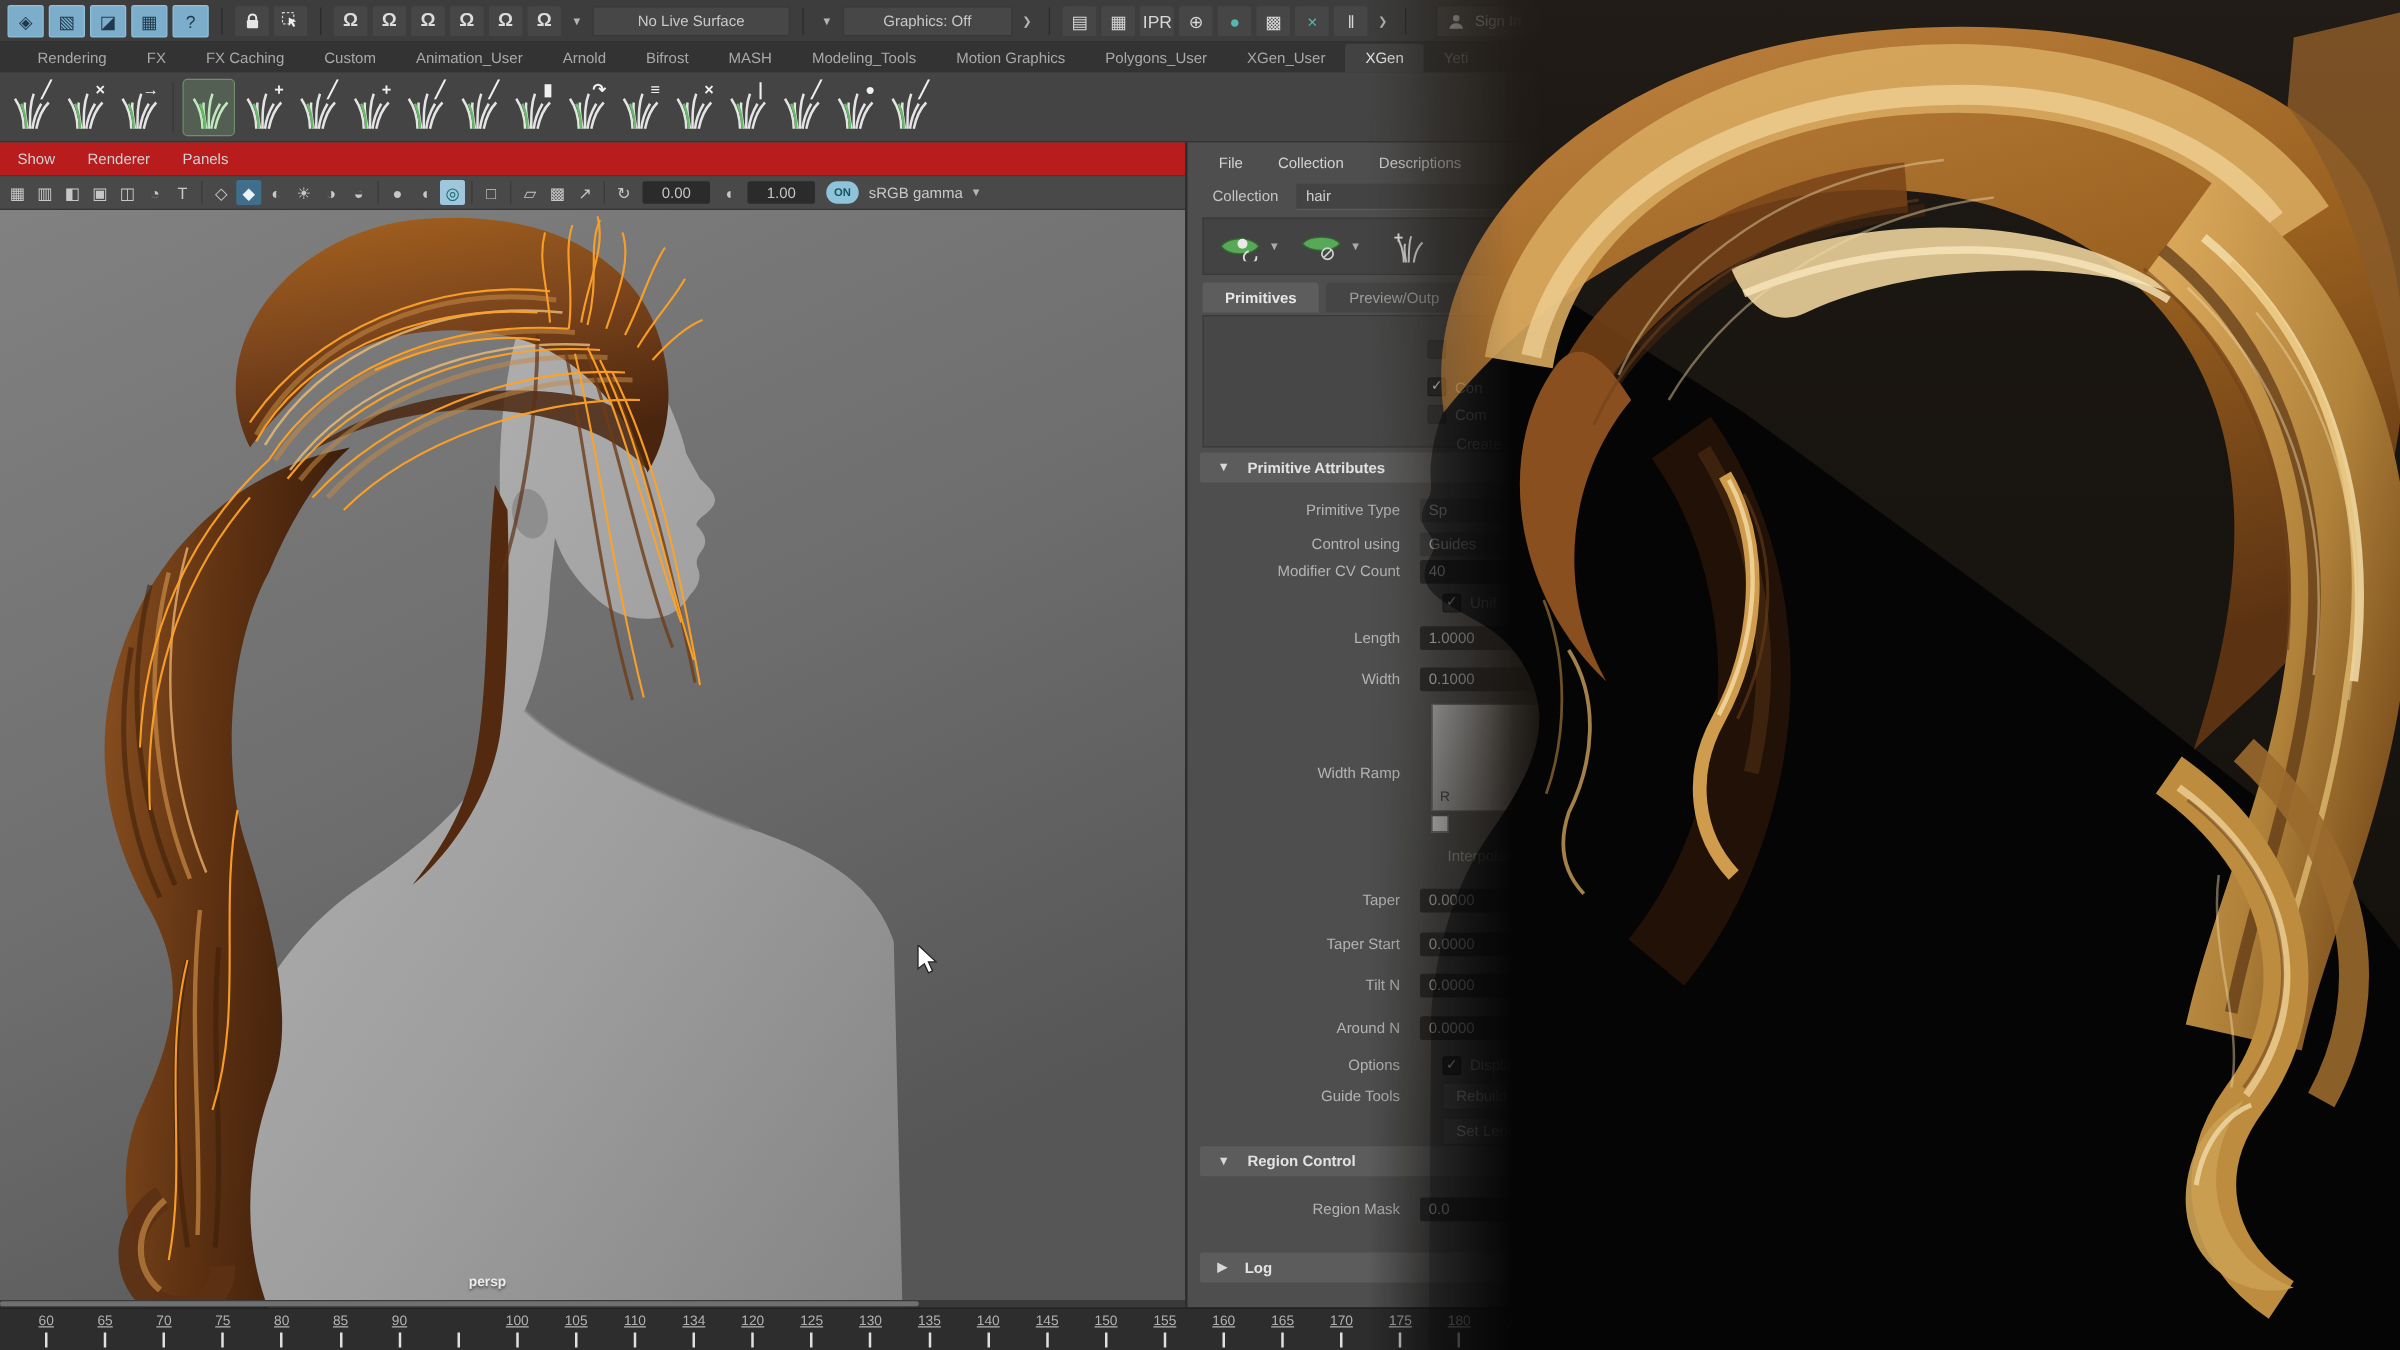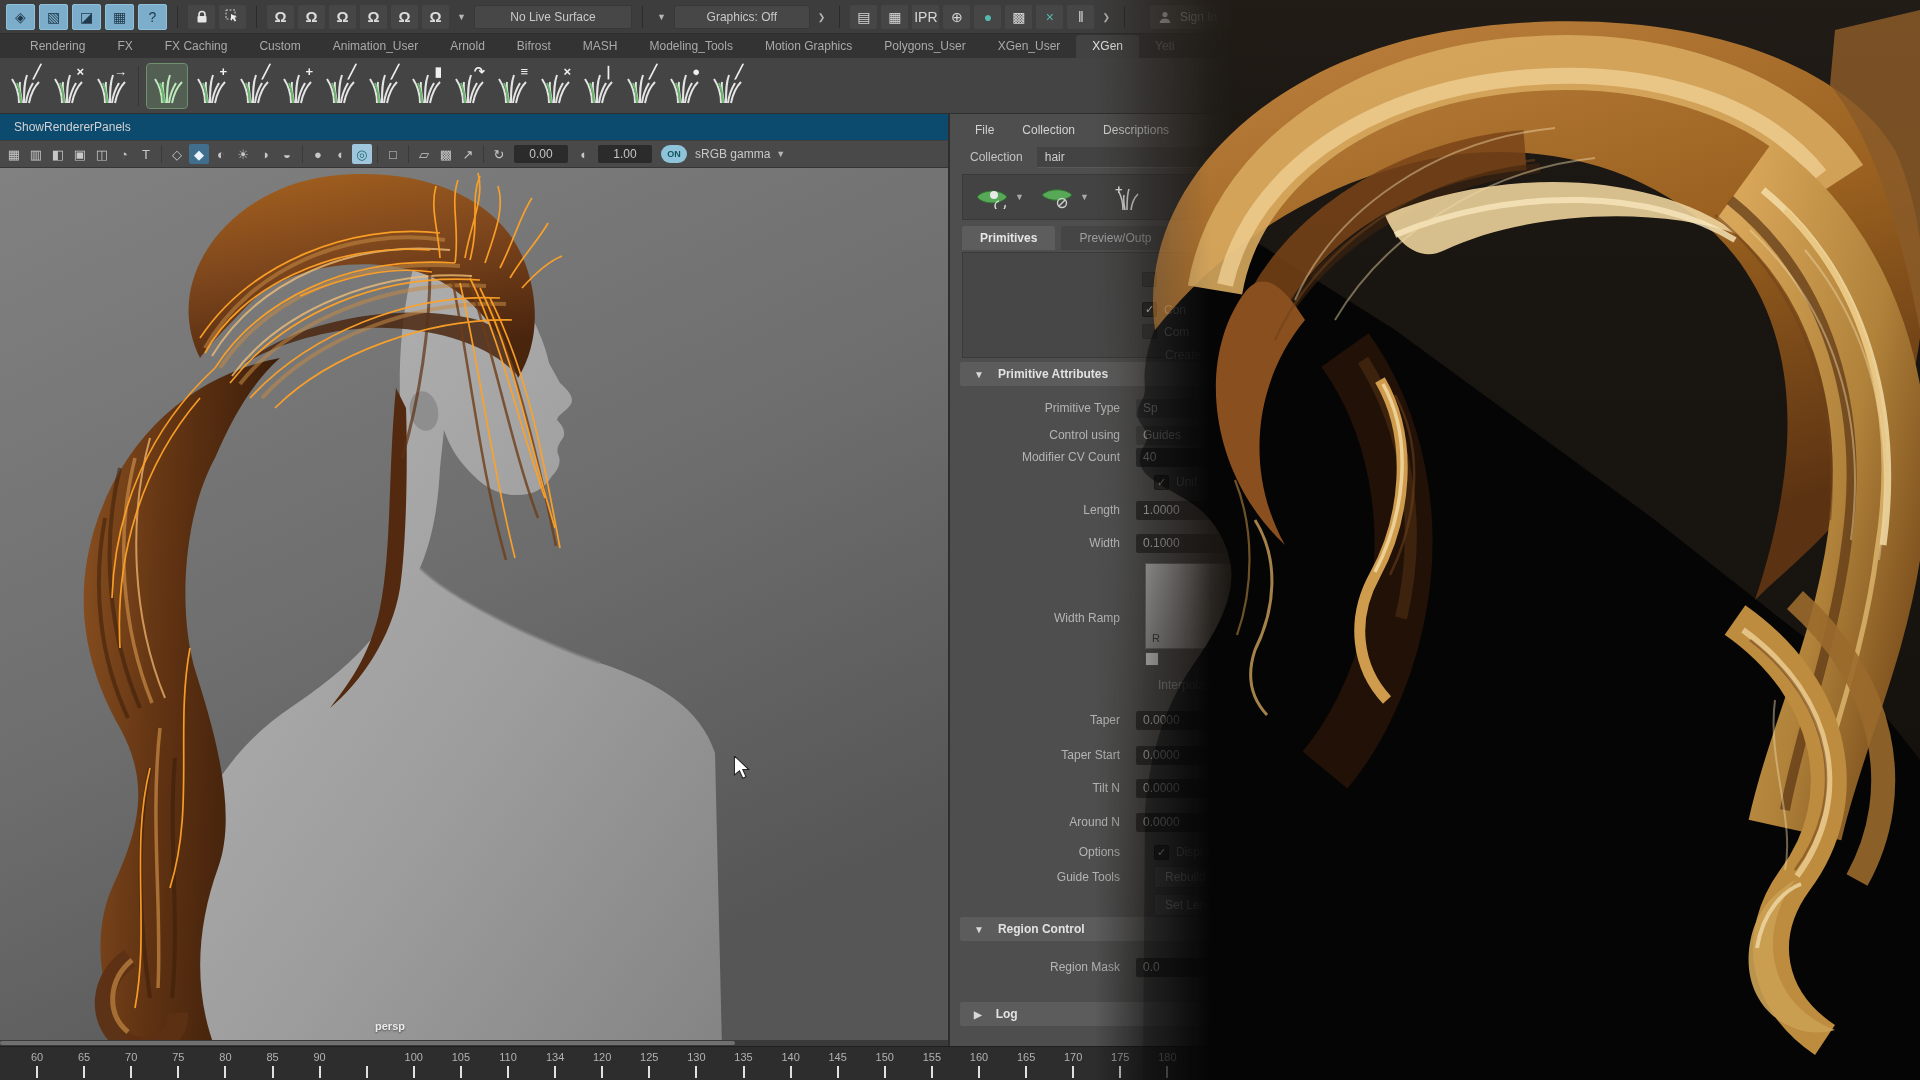--- a/index.html
+++ b/index.html
@@ -29,21 +29,21 @@
   .shtab.dim{color:#6f6f6f;}
   
   #shelf{position:absolute;left:0;top:58px;width:1920px;height:56px;background:#444444;
          border-bottom:1px solid #2f2f2f;display:flex;align-items:center;gap:3px;padding-left:4px;box-sizing:border-box;}
   .shelf-btn{width:40px;height:44px;border-radius:3px;position:relative;flex:0 0 auto;display:flex;align-items:center;justify-content:center;}
   .shelf-btn.active{background:#525f52;outline:1px solid #6f8f6f;}
   .shelf-glyph{position:absolute;right:3px;top:1px;font-size:13px;font-weight:bold;color:#f0f0f0;line-height:13px;}
   .shelf-sep{width:1px;height:40px;background:#363636;margin:0 5px;flex:0 0 auto;}
   
   #vpcol{position:absolute;left:0;top:114px;width:948px;height:932px;background:#4e4e4e;}
-  #panelmenu{height:26px;display:flex;align-items:center;padding-left:14px;background:#0c4a6e;font-size:12px;color:#d2d2d2;}
+  #panelmenu{height:26px;display:flex;align-items:center;gap:26px;padding-left:14px;background:#b91c1c;font-size:12px;color:#d2d2d2;}
   #vptoolbar{height:26px;background:#494949;border-top:1px solid #3e3e3e;border-bottom:1px solid #353535;
              display:flex;align-items:center;gap:2px;padding-left:4px;font-size:12px;}
   .vpi{width:20px;height:20px;display:flex;align-items:center;justify-content:center;color:#c7c7c7;font-size:13px;border-radius:2px;flex:0 0 auto;}
   .vpi.hl{background:#3f6f8d;color:#eaf4fa;}
   .vpi.tealhl{background:#9fc6dc;color:#1b6e74;}
   .vpsep{width:1px;height:18px;background:#3a3a3a;margin:0 3px;flex:0 0 auto;}
   .vpfield{width:54px;height:18px;background:#2b2b2b;border-radius:2px;color:#c5c5c5;font-size:12px;
            display:flex;align-items:center;justify-content:center;margin:0 3px;flex:0 0 auto;}
   #vp-on{width:26px;height:18px;border-radius:9px;background:#8fc3da;color:#14565e;font-size:9px;font-weight:bold;
          display:flex;align-items:center;justify-content:center;margin:0 4px;flex:0 0 auto;}
@@ -73,21 +73,21 @@
   .xfield{width:104px;height:19px;background:#2b2b2b;border-radius:2px;color:#bdbdbd;display:flex;align-items:center;padding-left:7px;flex:0 0 auto;}
   .xdropval{color:#b9b9b9;background:#404040;width:104px;height:19px;display:flex;align-items:center;padding-left:7px;border-radius:2px;flex:0 0 auto;}
   .xbtn{min-width:100px;height:20px;background:#5e5e5e;border:1px solid #4a4a4a;border-radius:2px;color:#cfcfcf;display:flex;align-items:center;padding:0 10px;flex:0 0 auto;}
   #ramp-box{position:absolute;left:195px;width:150px;height:84px;background:linear-gradient(#b8b8b8,#9d9d9d);border:1px solid #6f6f6f;}
   #ramp-r{position:absolute;left:6px;bottom:4px;color:#3d3d3d;font-size:11px;}
   #ramp-marker{position:absolute;left:195px;width:12px;height:12px;background:#d6d6d6;border:1px solid #555;}
   
   #timeline{position:absolute;left:0;top:1046px;width:1920px;height:34px;background:#2d2d2d;border-top:1px solid #1f1f1f;}
   #rangebar{position:absolute;left:0;top:1040px;width:948px;height:6px;background:#3a3a3a;}
   #rangebar .inner{position:absolute;left:0;top:1px;width:735px;height:4px;background:#707070;border-radius:2px;}
-  .tl-num{position:absolute;top:4px;width:30px;margin-left:-15px;text-align:center;font-size:11px;color:#b2b2b2;}
+  .tl-num{position:absolute;top:4px;width:30px;margin-left:-15px;text-align:center;font-size:11px;color:#b2b2b2;text-decoration:underline;}
   .tl-tick{position:absolute;top:19px;width:2px;height:12px;background:#e0e0e0;}
   
   #render{position:absolute;left:1095px;top:0;width:825px;height:1080px;pointer-events:none;}
   .icon-svg{display:block;}
 </style>
 </head>
 <body>
 
 <div id="app">
 

